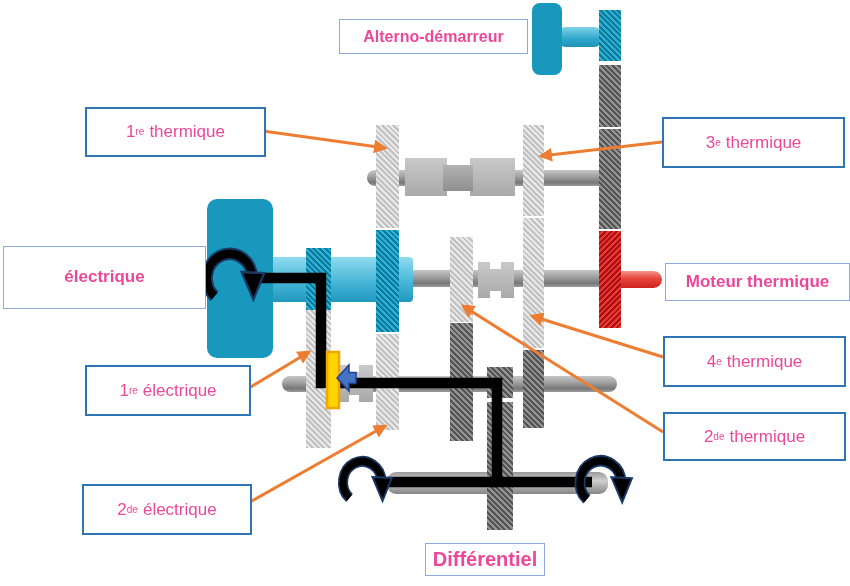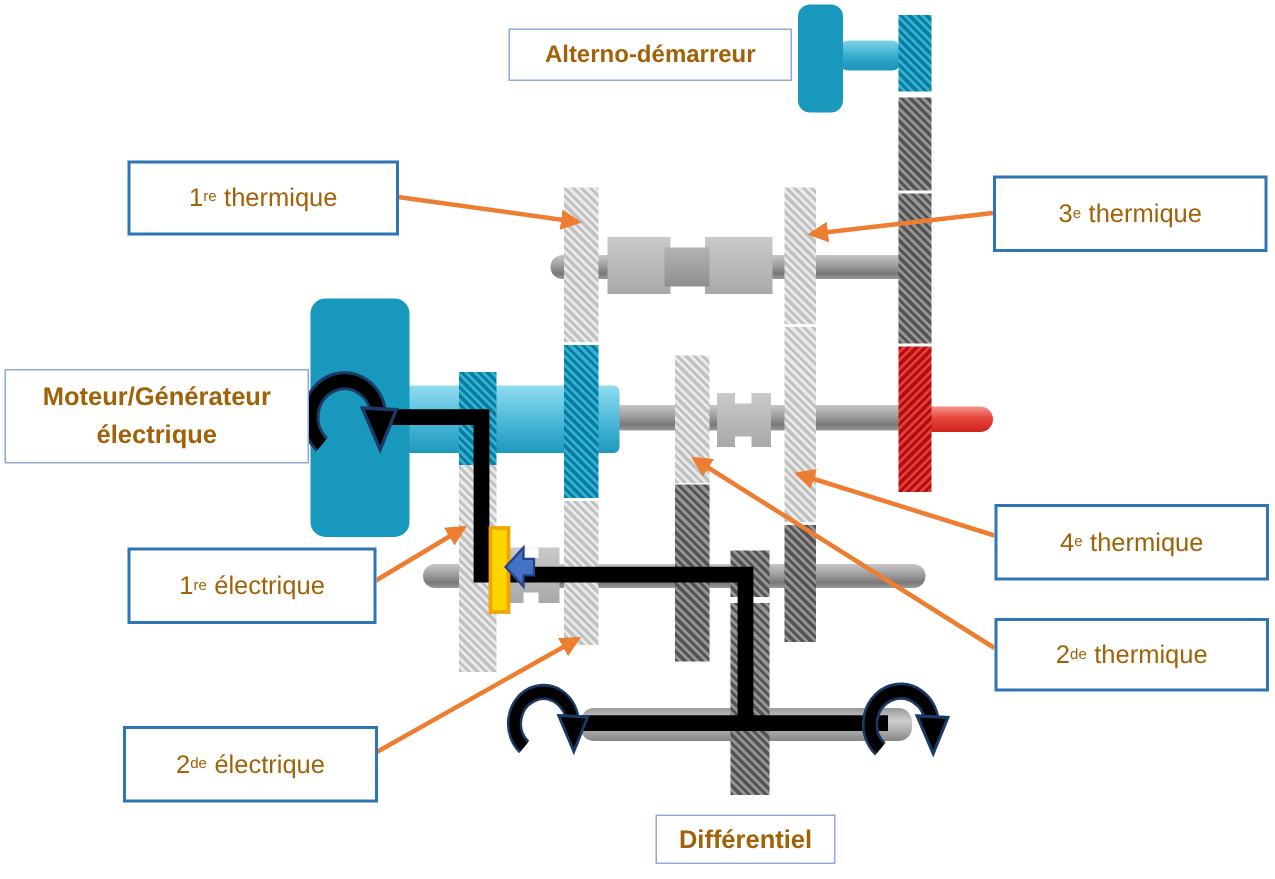--- a/index.html
+++ b/index.html
@@ -21,21 +21,21 @@
   .hatch-teal{background:repeating-linear-gradient(45deg,#0c7c9e 0,#0c7c9e 2px,#30b1d3 2px,#30b1d3 4px);}
   .hatch-red{background:repeating-linear-gradient(135deg,#a80f16 0,#a80f16 2px,#ea3a30 2px,#ea3a30 4px);}
   
   .teal-body{position:absolute;z-index:20;background:#1898BC;border-radius:10px;}
   .rotor{position:absolute;z-index:12;background:linear-gradient(180deg,#90dcef 0%,#49b7d8 55%,#1f98bd 100%);border-radius:4px;}
   .tealshaft{position:absolute;z-index:11;background:linear-gradient(180deg,#7fd2e8 0%,#2ea7ca 60%,#1d93b6 100%);border-radius:8px;}
   
   #overlay{position:absolute;left:0;top:0;z-index:40;pointer-events:none;}
   
   .box{position:absolute;z-index:50;background:#ffffff;display:flex;align-items:center;justify-content:center;
-       color:#a16207;font-size:17px;text-align:center;}
+       color:#ec4899;font-size:17px;text-align:center;}
   .box.strong{border:2px solid #2E75B6;}
   .box.light{border:1px solid #8EA9DB;font-weight:bold;}
   .box .post{margin-left:5px;}
   sub.sub{font-size:10px;vertical-align:-3px;line-height:0;}
   #title{position:absolute;z-index:50;left:8px;top:17px;font-size:19px;font-weight:bold;color:#ED2024;letter-spacing:.2px;}
   .multiline{flex-direction:column;line-height:1.5;}
 </style>
 </head>
 <body>
 
@@ -126,24 +126,26 @@
       <span class="post">thermique</span>
   </div>
 
   <div class="box strong" style="left:662px;top:117px;width:179px;height:47px;">
     <span>3</span>
       <sub class="sub">e</sub>
       <span class="post">thermique</span>
   </div>
 
   <div class="box light multiline" style="left:3px;top:246px;width:201px;height:61px;line-height:1.45;">
-    <div>Moteur/Générateur</div>
     <div>électrique</div>
   </div>
 
+  <div class="box light" style="left:665px;top:263px;width:183px;height:36px;">
+    <span>Moteur thermique</span>
+  </div>
 
   <div class="box strong" style="left:85px;top:365px;width:162px;height:47px;">
     <span>1</span>
       <sub class="sub">re</sub>
       <span class="post">électrique</span>
   </div>
 
   <div class="box strong" style="left:663px;top:336px;width:179px;height:47px;">
     <span>4</span>
       <sub class="sub">e</sub>
@@ -155,17 +157,17 @@
       <sub class="sub">de</sub>
       <span class="post">thermique</span>
   </div>
 
   <div class="box strong" style="left:82px;top:484px;width:166px;height:47px;">
     <span>2</span>
       <sub class="sub">de</sub>
       <span class="post">électrique</span>
   </div>
 
-  <div class="box light" style="left:437px;top:543px;width:118px;height:31px;font-size:17px;">
+  <div class="box light" style="left:425px;top:543px;width:118px;height:31px;font-size:20px;">
     <span>Différentiel</span>
   </div>
 
 </div>
 
 </body></html>

